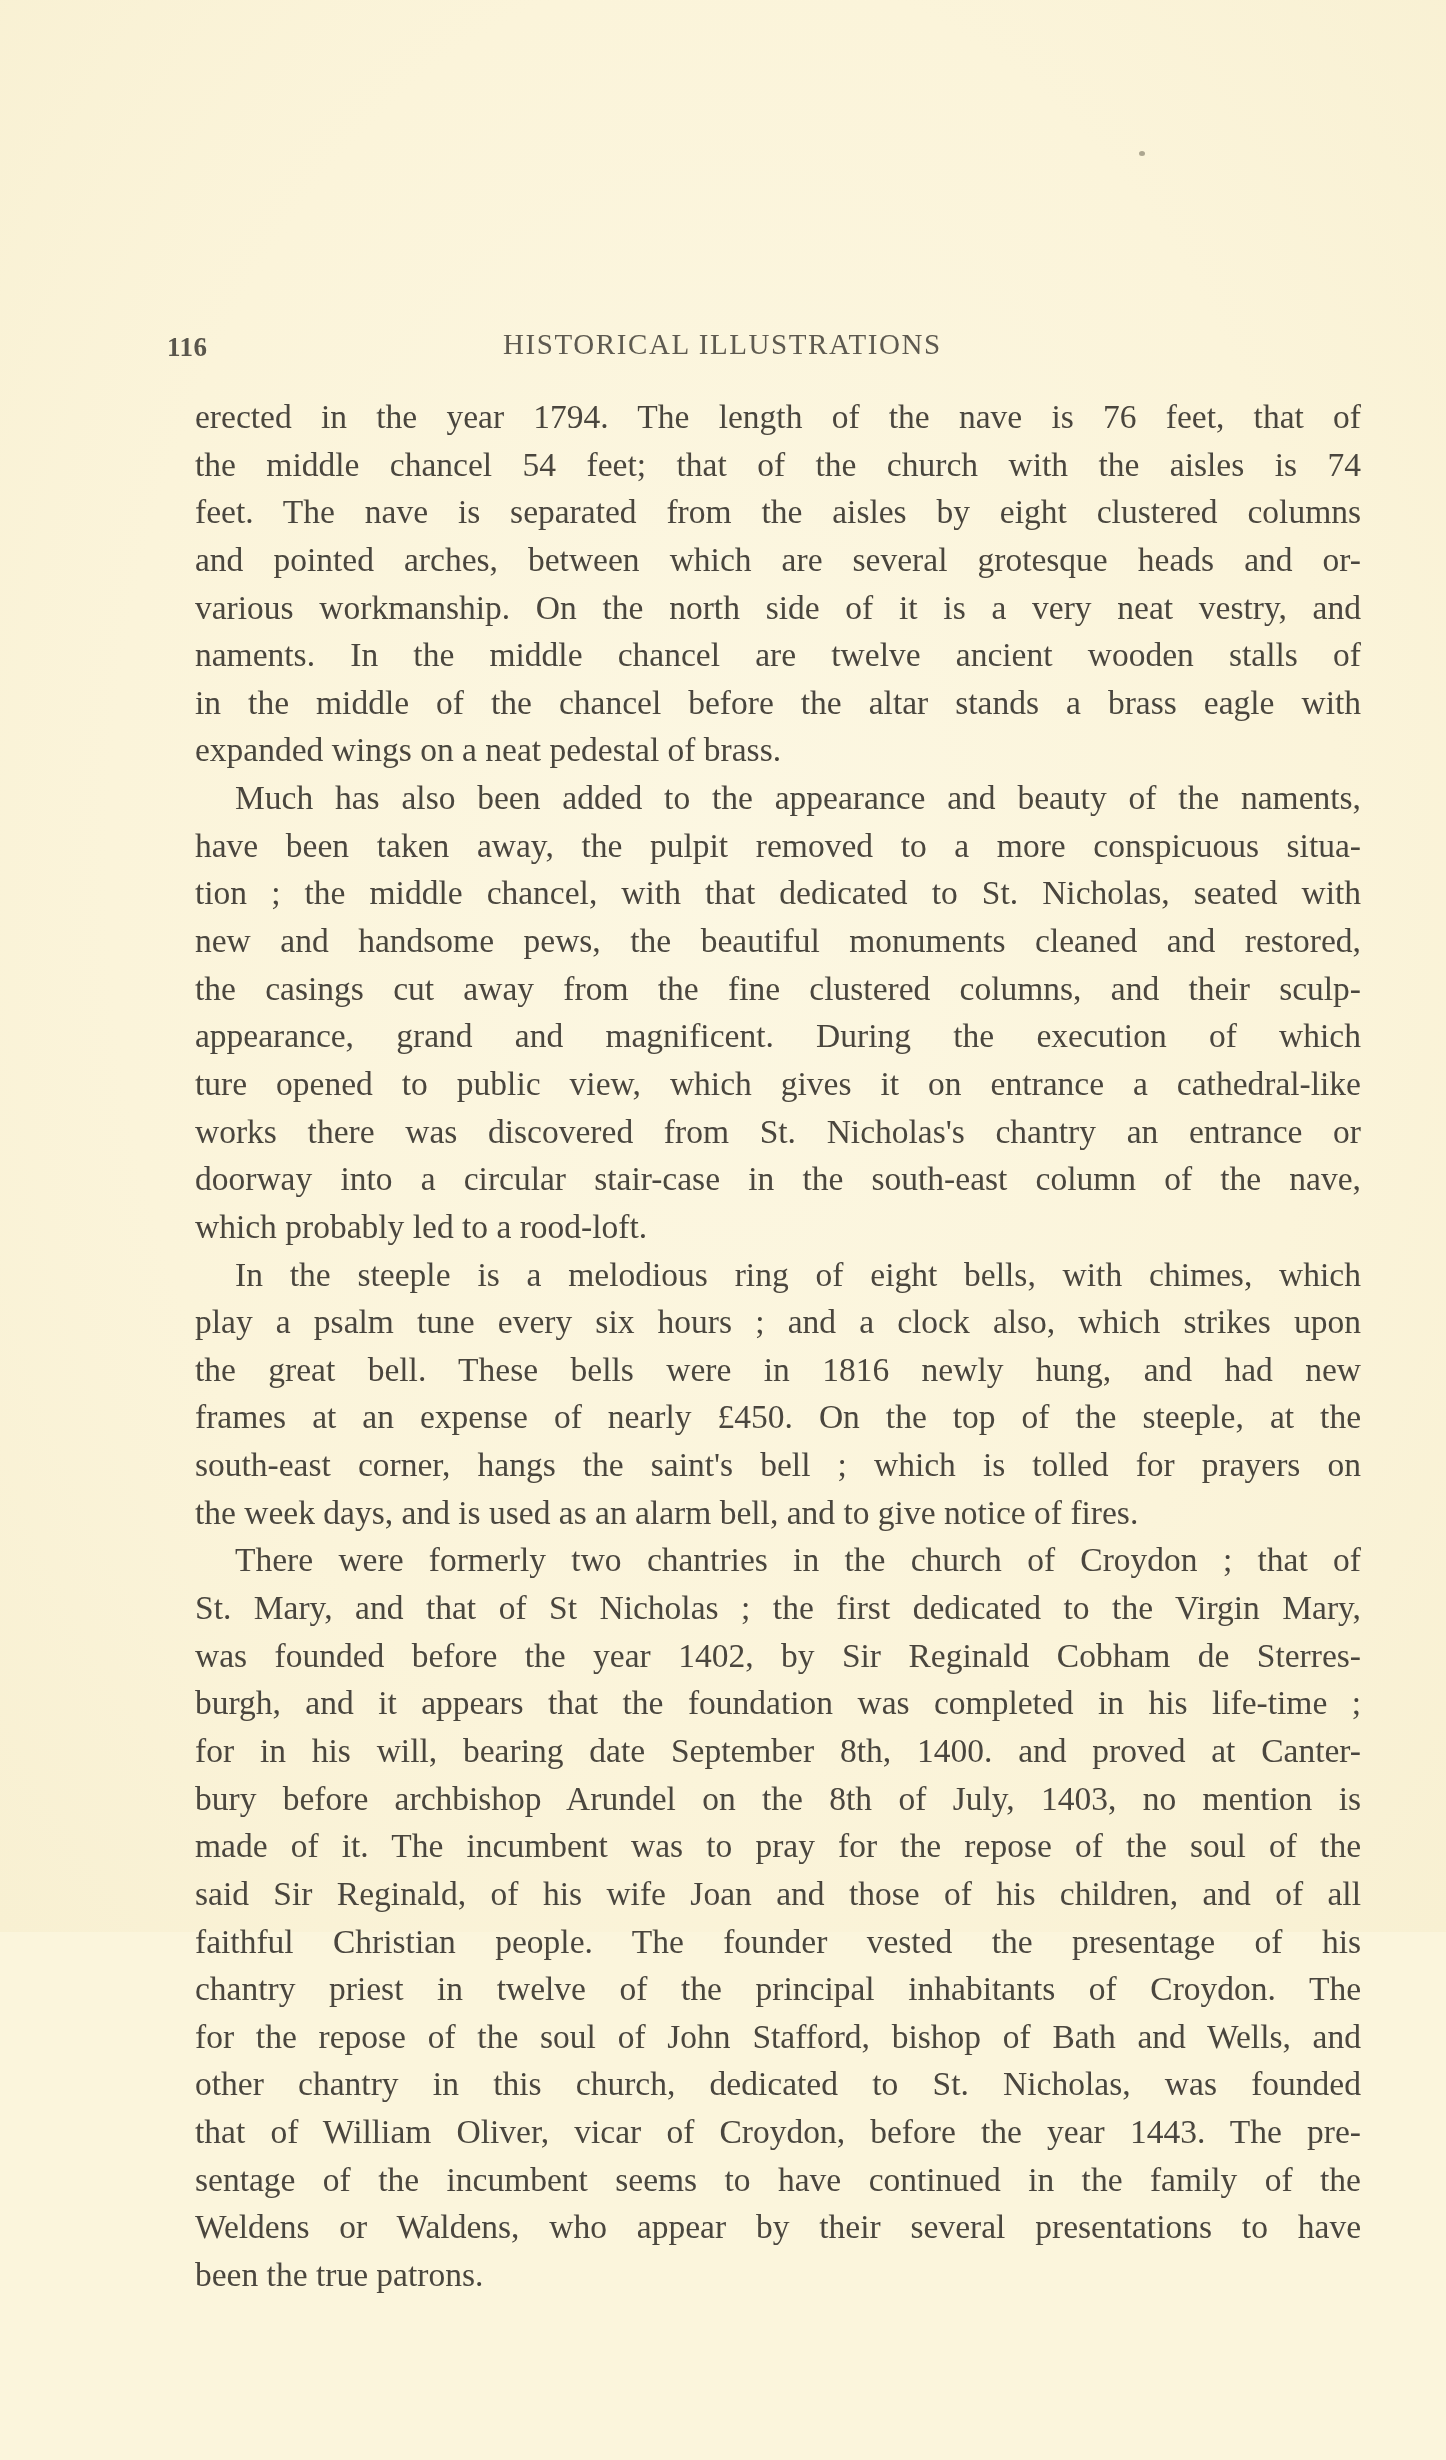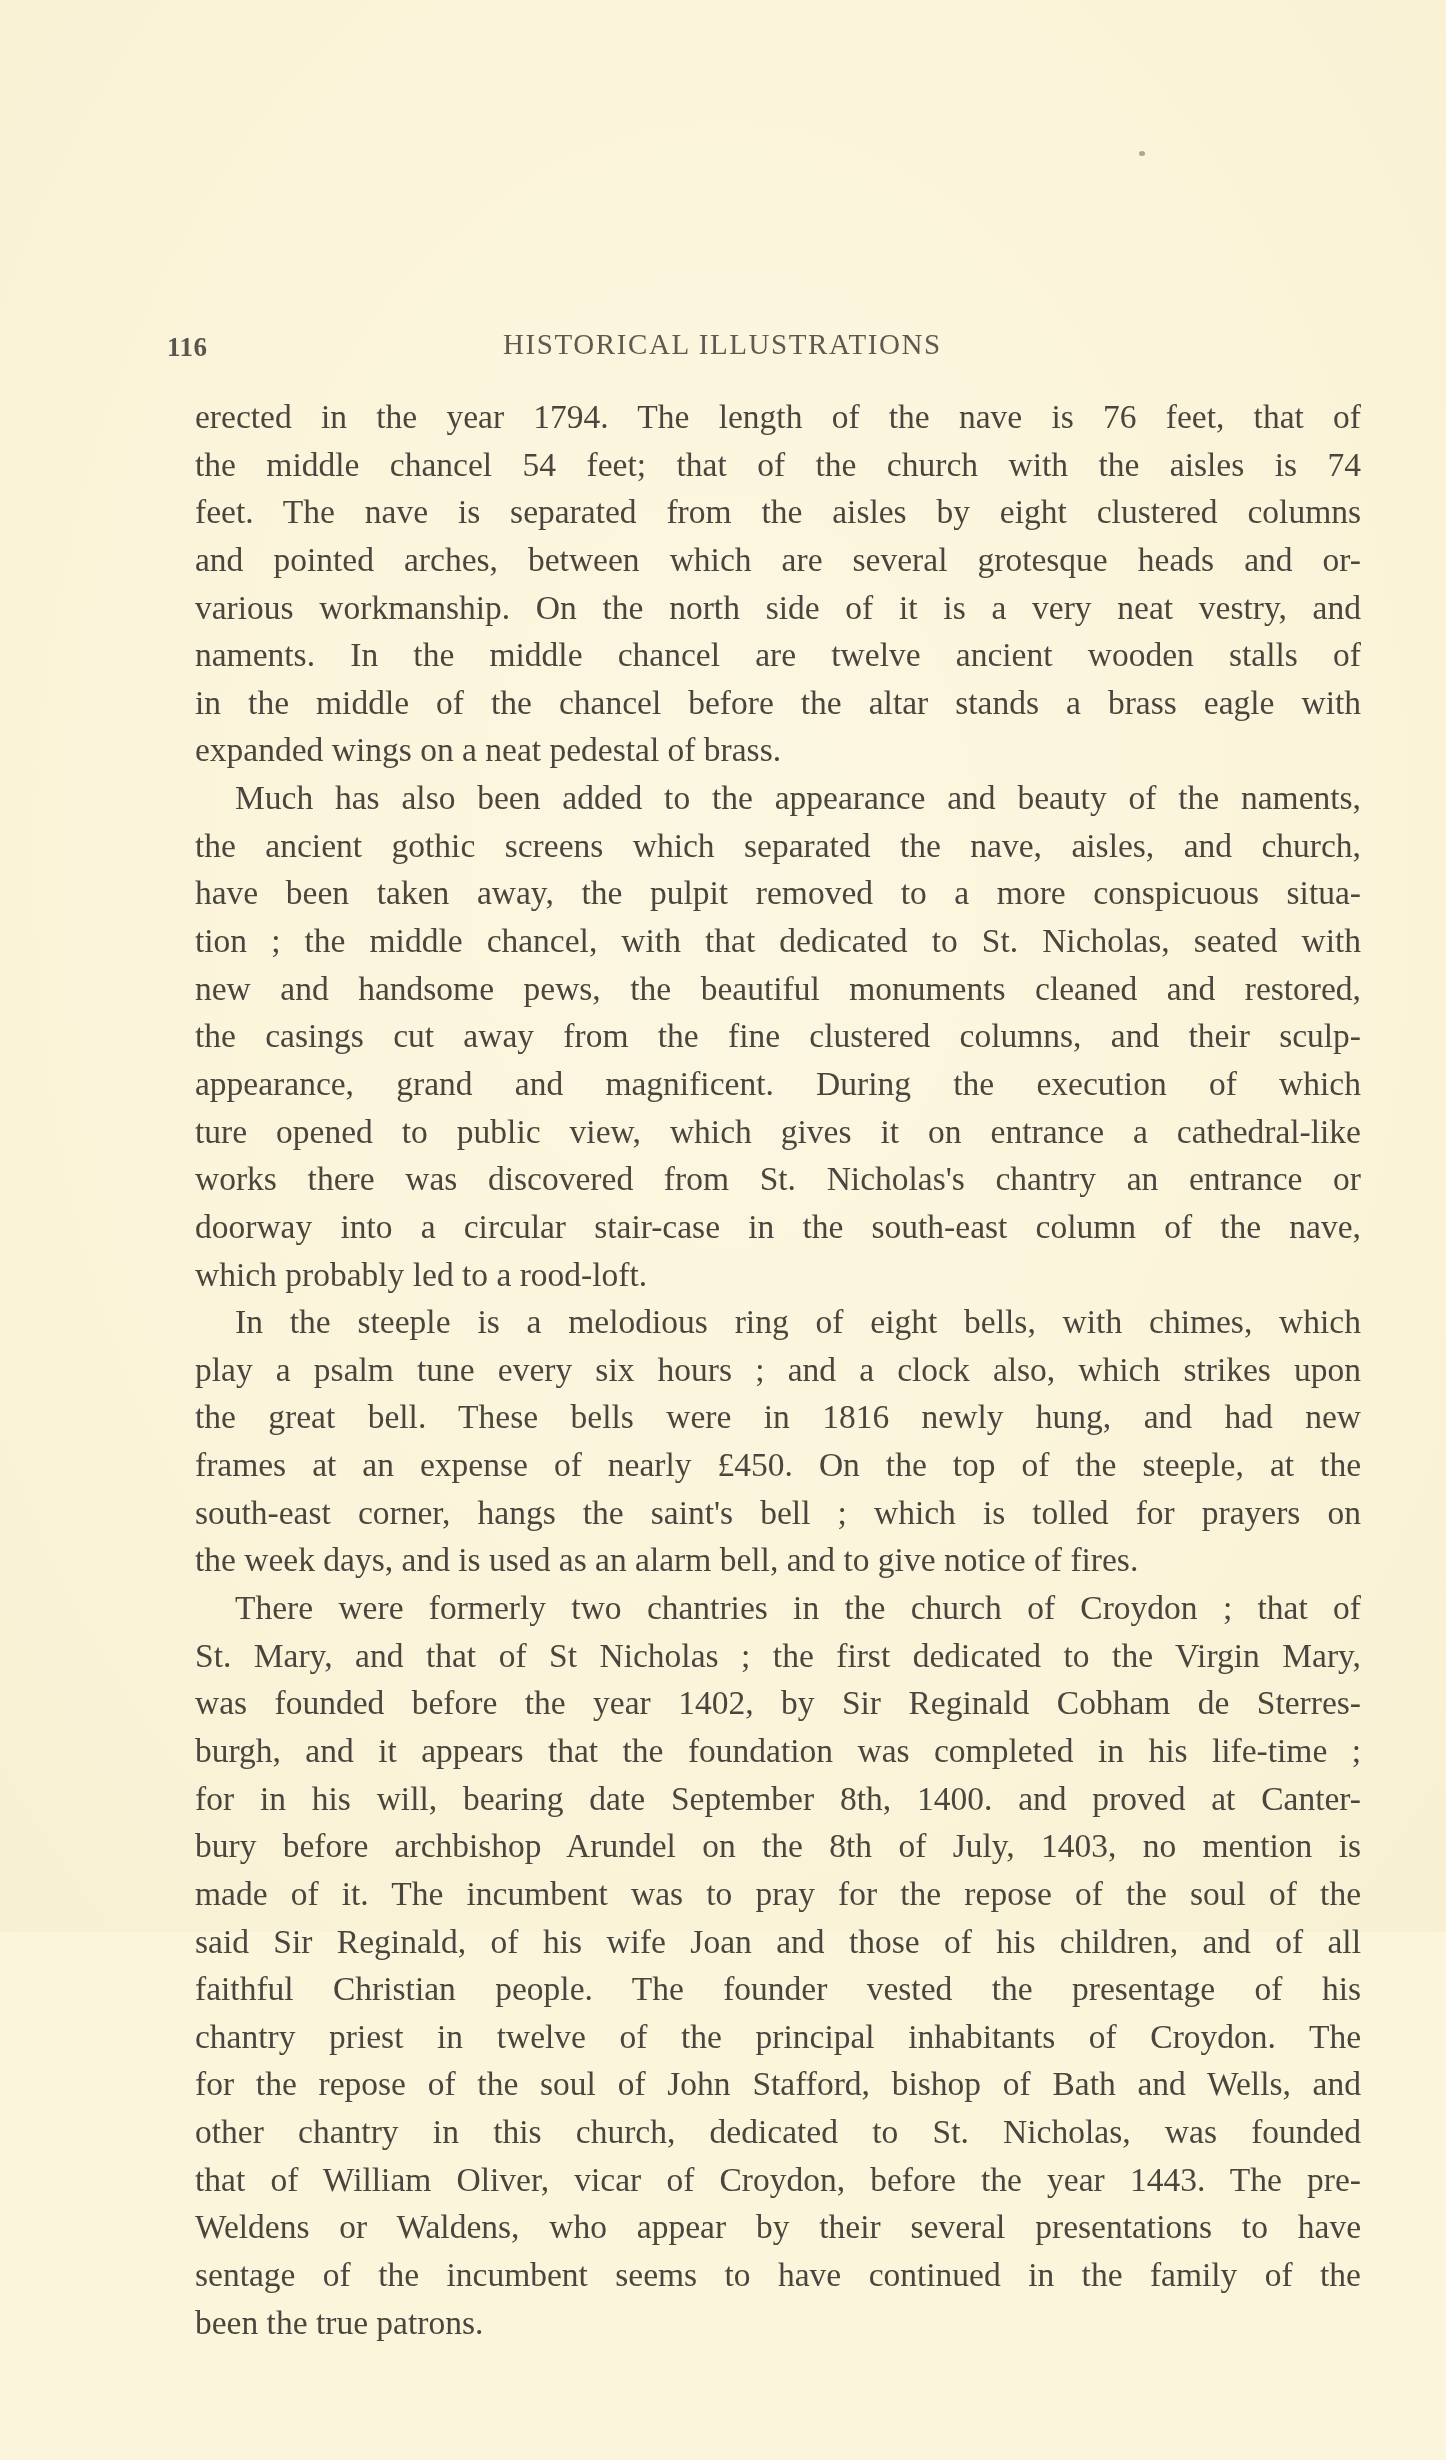--- a/index.html
+++ b/index.html
@@ -100,21 +100,20 @@
         <span class="line">the middle chancel 54 feet; that of the church with the aisles is 74</span>
         <span class="line">feet. The nave is separated from the aisles by eight clustered columns</span>
         <span class="line">and pointed arches, between which are several grotesque heads and or-</span>
         <span class="line">various workmanship. On the north side of it is a very neat vestry, and</span>
         <span class="line">naments. In the middle chancel are twelve ancient wooden stalls of</span>
         <span class="line">in the middle of the chancel before the altar stands a brass eagle with</span>
         <span class="line last">expanded wings on a neat pedestal of brass.</span>
       </div>
       <div class="paragraph">
         <span class="line indent">Much has also been added to the appearance and beauty of the naments,</span>
-        <span class="line">the ancient gothic screens which separated the nave, aisles, and church,</span>
         <span class="line">have been taken away, the pulpit removed to a more conspicuous situa-</span>
         <span class="line">tion ; the middle chancel, with that dedicated to St. Nicholas, seated with</span>
         <span class="line">new and handsome pews, the beautiful monuments cleaned and restored,</span>
         <span class="line">the casings cut away from the fine clustered columns, and their sculp-</span>
         <span class="line">appearance, grand and magnificent. During the execution of which</span>
         <span class="line">ture opened to public view, which gives it on entrance a cathedral-like</span>
         <span class="line">works there was discovered from St. Nicholas's chantry an entrance or</span>
         <span class="line">doorway into a circular stair-case in the south-east column of the nave,</span>
         <span class="line last">which probably led to a rood-loft.</span>
       </div>
@@ -133,18 +132,18 @@
         <span class="line">burgh, and it appears that the foundation was completed in his life-time ;</span>
         <span class="line">for in his will, bearing date September 8th, 1400. and proved at Canter-</span>
         <span class="line">bury before archbishop Arundel on the 8th of July, 1403, no mention is</span>
         <span class="line">made of it. The incumbent was to pray for the repose of the soul of the</span>
         <span class="line">said Sir Reginald, of his wife Joan and those of his children, and of all</span>
         <span class="line">faithful Christian people. The founder vested the presentage of his</span>
         <span class="line">chantry priest in twelve of the principal inhabitants of Croydon. The</span>
         <span class="line">for the repose of the soul of John Stafford, bishop of Bath and Wells, and</span>
         <span class="line">other chantry in this church, dedicated to St. Nicholas, was founded</span>
         <span class="line">that of William Oliver, vicar of Croydon, before the year 1443. The pre-</span>
+        <span class="line">sentage of the incumbent seems to have continued in the family of the</span>
         <span class="line">Weldens or Waldens, who appear by their several presentations to have</span>
-        <span class="line">sentage of the incumbent seems to have continued in the family of the</span>
         <span class="line last">been the true patrons.</span>
       </div>
     </div>
 </div>
 
 </body></html>

